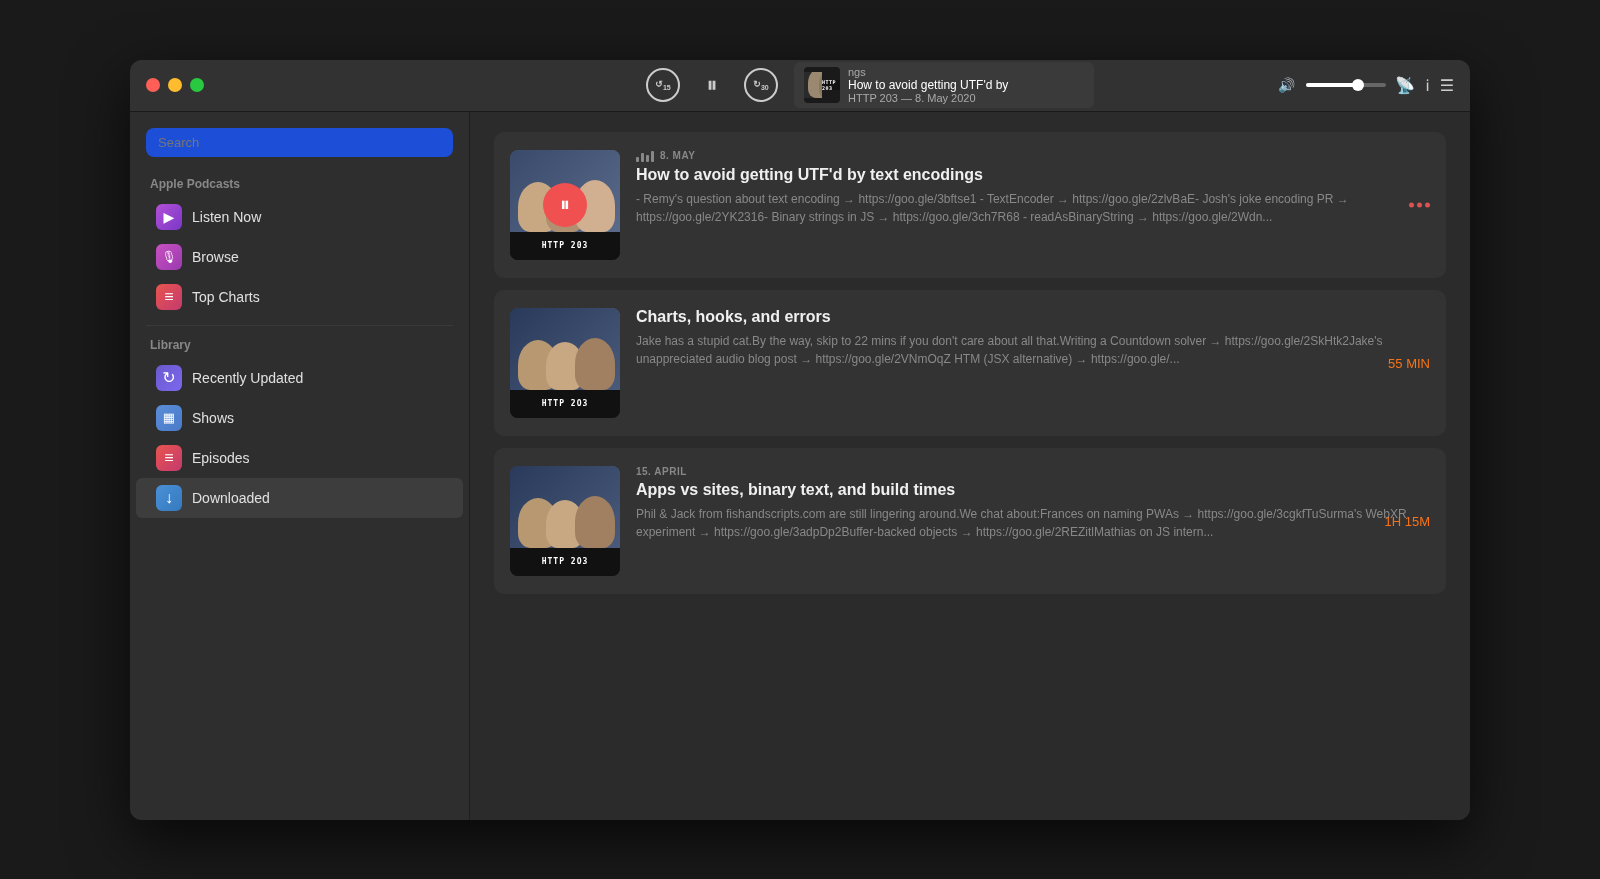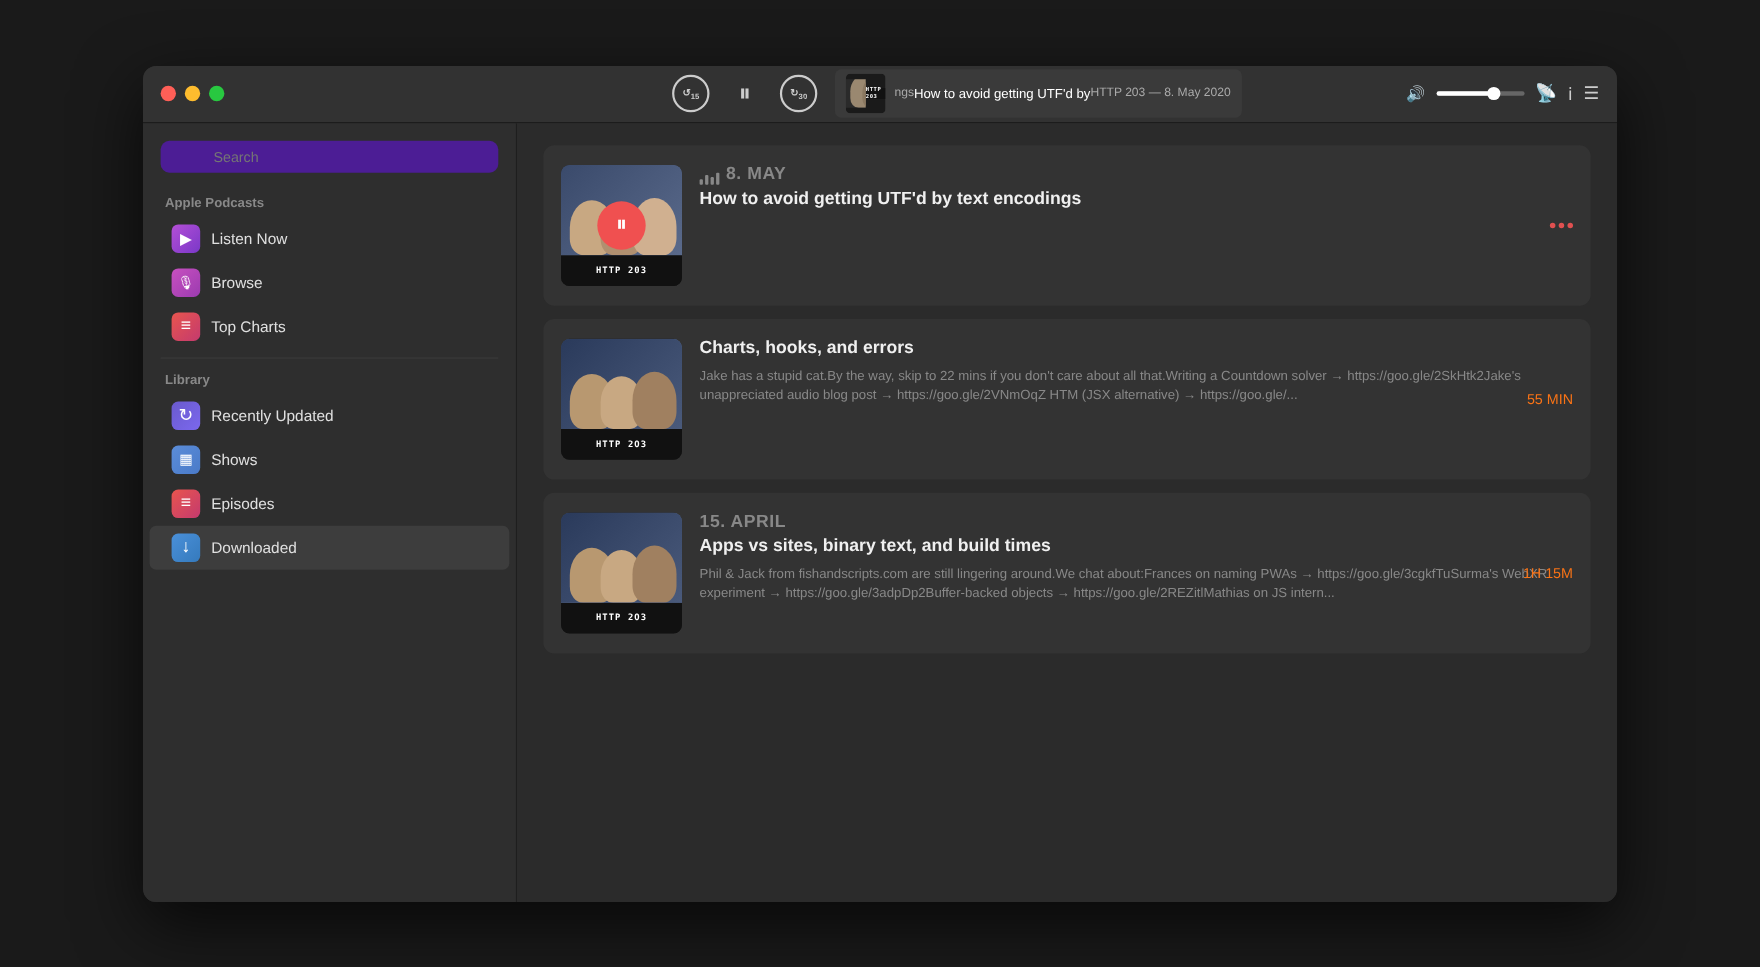--- a/index.html
+++ b/index.html
@@ -91,21 +91,21 @@
       justify-content: center;
       font-size: 6px;
       font-weight: 900;
       color: #fff;
       font-family: monospace;
       letter-spacing: -0.5px;
       text-transform: uppercase;
     }
     .now-playing-text {
       display: flex;
-      flex-direction: row;
+      flex-direction: column;
     }
     .now-playing-show {
       font-size: 11px;
       color: #aaa;
     }
     .now-playing-title {
       font-size: 12px;
       color: #fff;
       font-weight: 500;
     }
@@ -164,24 +164,24 @@
       flex-shrink: 0;
       padding: 16px 0;
       border-right: 1px solid #1e1e1e;
       overflow-y: auto;
     }
     .search-wrapper {
       padding: 0 16px 16px;
     }
     .search-box {
       width: 100%;
-      background: #4c1d95;
+      background: #1d4ed8;
       border: none;
       border-radius: 8px;
-      padding: 7px 12px 7px 48px;
+      padding: 7px 12px 7px 12px;
       color: #ccc;
       font-size: 13px;
       outline: none;
       position: relative;
     }
     .search-container {
       position: relative;
     }
     .search-icon-inside {
       position: absolute;
@@ -304,27 +304,27 @@
     .pause-overlay::before {
       content: '⏸';
       font-size: 20px;
       color: white;
     }
     .episode-info {
       flex: 1;
       min-width: 0;
     }
     .episode-date {
-      font-size: 16px;
+      font-size: 10px;
       color: #888;
       font-weight: 600;
       letter-spacing: 0.5px;
       margin-bottom: 4px;
       display: flex;
-      align-items: flex-end;
+      align-items: center;
       gap: 6px;
     }
     .play-bars {
       display: inline-flex;
       gap: 2px;
       align-items: flex-end;
       height: 12px;
     }
     .bar { width: 3px; background: #888; border-radius: 1px; }
     .b1 { height: 5px; }
@@ -490,20 +490,21 @@
           <div class="episode-date">
             <span class="play-bars">
               <span class="bar b1"></span>
               <span class="bar b2"></span>
               <span class="bar b3"></span>
               <span class="bar b4"></span>
             </span>
             <span>8. MAY</span>
           </div>
           <div class="episode-title">How to avoid getting UTF'd by text encodings</div>
+          <div class="episode-desc">- Remy's question about text encoding → https://goo.gle/3bftse1 - TextEncoder → https://goo.gle/2zlvBaE- Josh's joke encoding PR → https://goo.gle/2YK2316- Binary strings in JS → https://goo.gle/3ch7R68 - readAsBinaryString → https://goo.gle/2Wdn...</div>
         </div>
         <div class="episode-meta">
           <button class="more-btn">
             <span class="dot"></span>
             <span class="dot"></span>
             <span class="dot"></span>
           </button>
         </div>
       </div>
 

